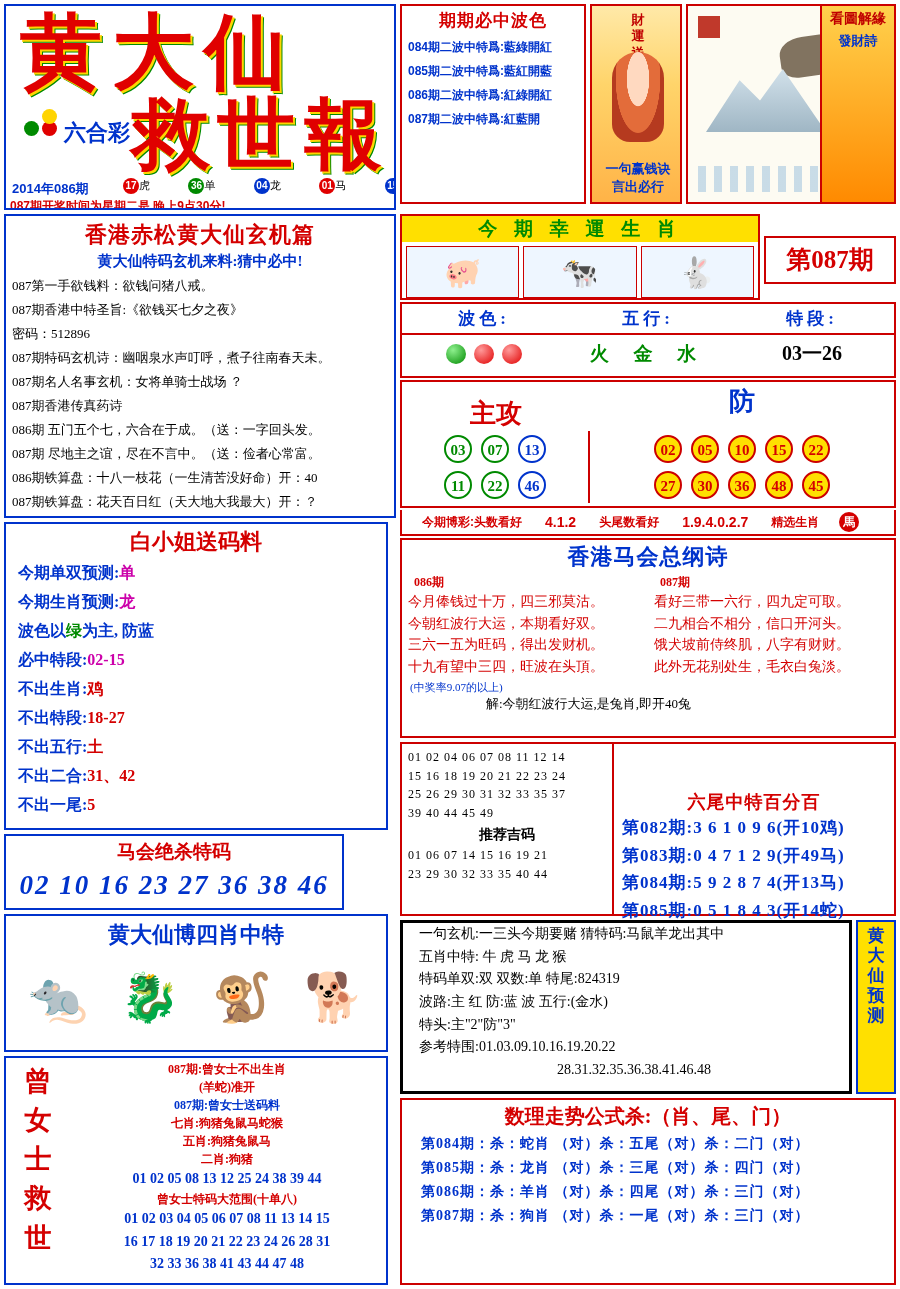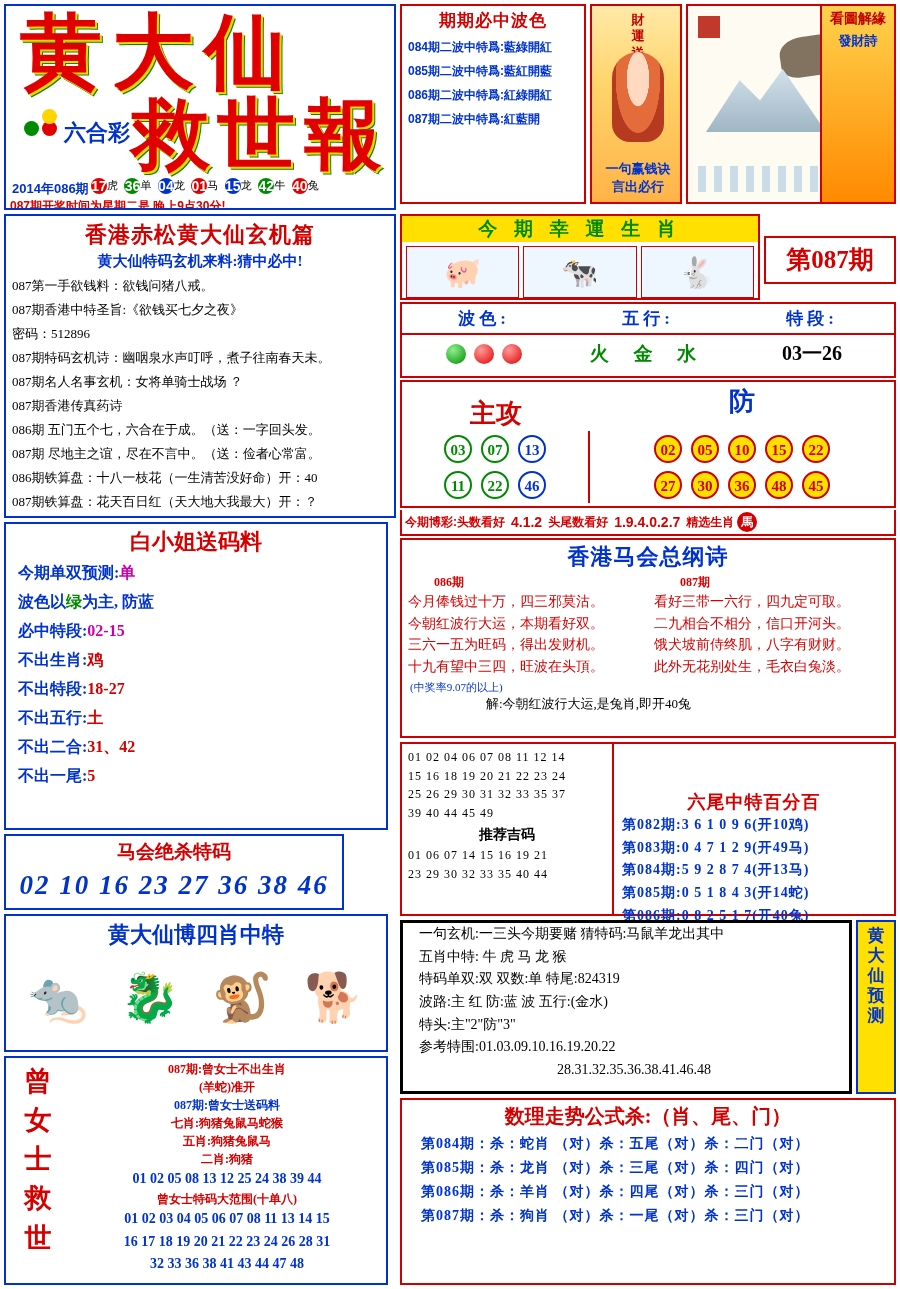--- a/index.html
+++ b/index.html
@@ -34,21 +34,21 @@
   #r2c2 { left:205px; top:88px; font-size:78px; }
   #r2c3 { left:292px; top:88px; font-size:78px; }
   #liuhecai { position:absolute; left:52px; top:110px; font-size:22px; color:#0033cc; font-weight:bold;
      font-family:"Liberation Serif", serif; }
   .dot { position:absolute; width:15px; height:15px; border-radius:50%; top:113px; }
   #dot1 { left:12px; background:#008a00; }
   #dot2 { left:30px; background:#e00000; }
   #dot3 { left:30px; top:101px; background:#ffd400; }
   #issue-label { position:absolute; left:0px; top:0px; color:#0033cc; font-weight:bold; font-size:13px; }
   .ball { display:inline-block; width:16px; height:16px; border-radius:50%; color:#fff;
-     font-size:14px; line-height:16px; text-align:center; font-weight:bold; vertical-align:middle; }
+     font-size:10px; line-height:16px; text-align:center; font-weight:bold; vertical-align:middle;margin-left:32px; }
   .ball.r { background:#e00000; } .ball.b { background:#0033cc; } .ball.g { background:#008a00; }
   .zod { font-size:11px; color:#000; margin-right:2px; vertical-align:middle; }
   #balls-row { position:absolute; left:85px; top:170px; white-space:nowrap; }
   #opentime { position:absolute; left:4px; top:192px; font-size:12px; color:#d40000; font-weight:bold; }
 
   
   #topcenter { left:400px; top:4px; width:186px; height:200px; border:2px solid #c00; }
   #topcenter .hd { color:#d40000; font-weight:bold; font-size:17px; text-align:center;
      font-family:"Liberation Serif", serif; padding-top:3px; letter-spacing:1px; }
   #topcenter .ln { font-size:12px; color:#0033cc; padding:7px 4px 0 6px; font-weight:bold; }
@@ -132,21 +132,21 @@
   #zg .left { width:188px; border-right:2px solid #c00; }
   #zg .right { flex:1; }
   .nrow { display:flex; justify-content:center; gap:9px; padding:4px 0; }
   .nb { width:28px; height:28px; border-radius:50%; text-align:center; line-height:26px;
      font-size:15px; font-weight:bold; font-family:"Liberation Serif", serif;}
   .nb.g { border:2px solid #008a00; color:#008a00; }
   .nb.bb { border:2px solid #0033cc; color:#0033cc; }
   .nb.solidy { background:#ffe000; border:2px solid #c00; color:#d40000; }
   #zgfoot { left:400px; top:510px; width:496px; height:26px; border:2px solid #c00; border-top:none;
      font-size:12px; font-weight:bold; display:flex; align-items:center; }
-  #zgfoot span { padding:0 3px; }
+  #zgfoot span { padding:0 3px;margin-left:17px; }
 
   
   #bxj { left:4px; top:522px; width:384px; height:308px; border:2px solid #0033cc; }
   #bxj .hd { text-align:center; font-size:22px; font-weight:bold; color:#d40000;
      font-family:"Liberation Serif", serif; padding:3px 0 2px;}
   #bxj .r { font-size:16px; padding:4px 0 4px 12px; color:#0033cc; font-weight:bold;
      font-family:"Liberation Serif", serif;}
 
   
   #juesha { left:4px; top:834px; width:340px; height:76px; border:2px solid #0033cc; }
@@ -175,35 +175,35 @@
   #zengright .nums { font-size:14px; color:#0033cc; font-weight:bold; text-align:center;
       font-family:"Liberation Serif", serif; line-height:1.6; }
 
   
   #zgs { left:400px; top:538px; width:496px; height:200px; border:2px solid #c00; }
   #zgs .hd { text-align:center; font-size:22px; font-weight:bold; color:#0033cc;
      font-family:"Liberation Serif", serif; padding:2px 0 0; letter-spacing:1px;}
   #zgs .cols { display:flex; }
   #zgs .col { flex:1; padding:2px 6px; }
   #zgs .ci { font-size:12px; color:#d40000; font-weight:bold; padding-left:6px;
-     font-family:"Liberation Serif", serif;margin-left:20px;}
+     font-family:"Liberation Serif", serif;}
   #zgs .ln { font-size:14px; color:#d40000; font-family:"Liberation Serif", serif; line-height:1.55; }
   #zgs .note { font-size:11px; color:#0033cc; padding-left:8px; font-family:"Liberation Serif", serif;}
   #zgs .ans { font-size:13px; color:#000; padding-left:84px; font-family:"Liberation Serif", serif; }
 
   
   #grids { left:400px; top:742px; width:496px; height:174px; border:2px solid #c00; display:flex; }
   #grids .lt { width:212px; border-right:2px solid #c00; padding:4px 6px; }
   #grids .rt { flex:1; padding:2px 4px;margin-top:44px; }
   #grids .gline { font-size:12px; color:#000; font-family:"Liberation Serif", serif; line-height:1.55; letter-spacing:1px;}
   #grids .gtitle { text-align:center; font-size:14px; font-weight:bold; color:#000; padding:4px 0 2px;
      font-family:"Liberation Serif", serif;}
   #grids .rhd { text-align:center; font-size:18px; font-weight:bold; color:#d40000;
      font-family:"Liberation Serif", serif; letter-spacing:1px;}
-  #grids .rln { font-size:14px; color:#0033cc; font-weight:bold; font-family:"Liberation Serif", serif;
+  #grids .rln { font-size:17px; color:#0033cc; font-weight:bold; font-family:"Liberation Serif", serif;
      line-height:1.62; padding-left:4px; letter-spacing:1px;}
 
   
   #xuanji { left:400px; top:920px; width:452px; height:174px; border:3px solid #000; }
   #xuanji .ln { font-size:14px; color:#000; font-family:"Liberation Serif", serif; line-height:1.62;
      padding-left:16px; }
   #xuanji .c2 { text-align:center; }
 
   
   #vert { left:856px; top:920px; width:40px; height:174px; border:2px solid #0033cc; background:#ffe000; }
@@ -365,20 +365,21 @@
     <span class="red b" style="font-size:14px">4.1.2</span>
     <span class="red b">头尾数看好</span>
     <span class="red b" style="font-size:14px">1.9.4.0.2.7</span>
     <span class="red b">精选生肖</span>
     <span class="b" style="color:#fff;background:#d40000;border-radius:50%;width:20px;height:20px;display:inline-block;text-align:center;line-height:20px;">馬</span>
   </div>
 
   <div class="box" id="bxj">
     <div class="hd">白小姐送码料</div>
     <div class="r"><span>今期单双预测:</span><span class="magenta">单</span></div>
+    <div class="r"><span>今期生肖预测:</span><span class="magenta">龙</span></div>
     <div class="r"><span>波色以</span><span class="green">绿</span><span>为主, 防</span><span class="blue">蓝</span></div>
     <div class="r"><span>必中特段:</span><span class="magenta">02-15</span></div>
     <div class="r"><span>不出生肖:</span><span class="red">鸡</span></div>
     <div class="r"><span>不出特段:</span><span class="red">18-27</span></div>
     <div class="r"><span>不出五行:</span><span class="red">土</span></div>
     <div class="r"><span>不出二合:</span><span class="red">31、42</span></div>
     <div class="r"><span>不出一尾:</span><span class="red">5</span></div>
   </div>
 
   <div class="box" id="juesha">

